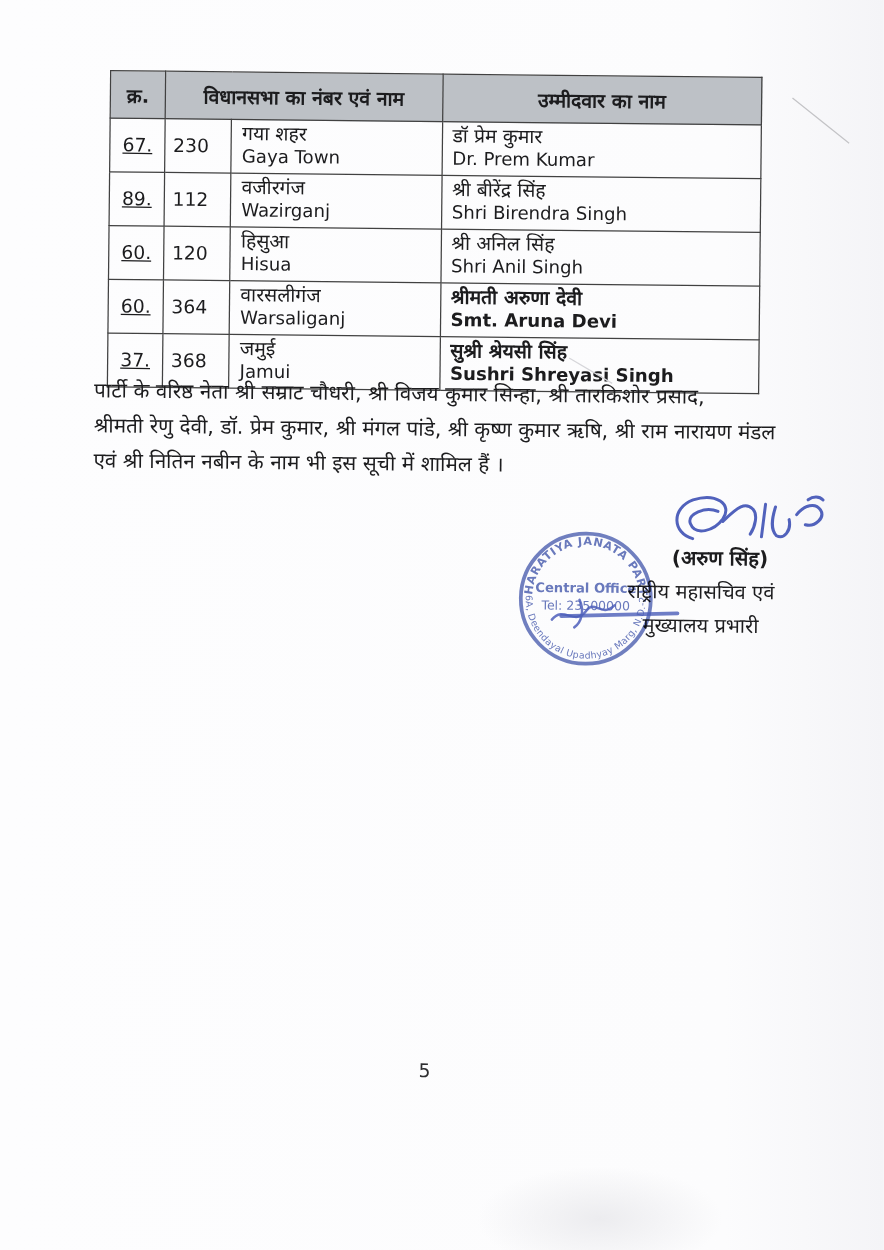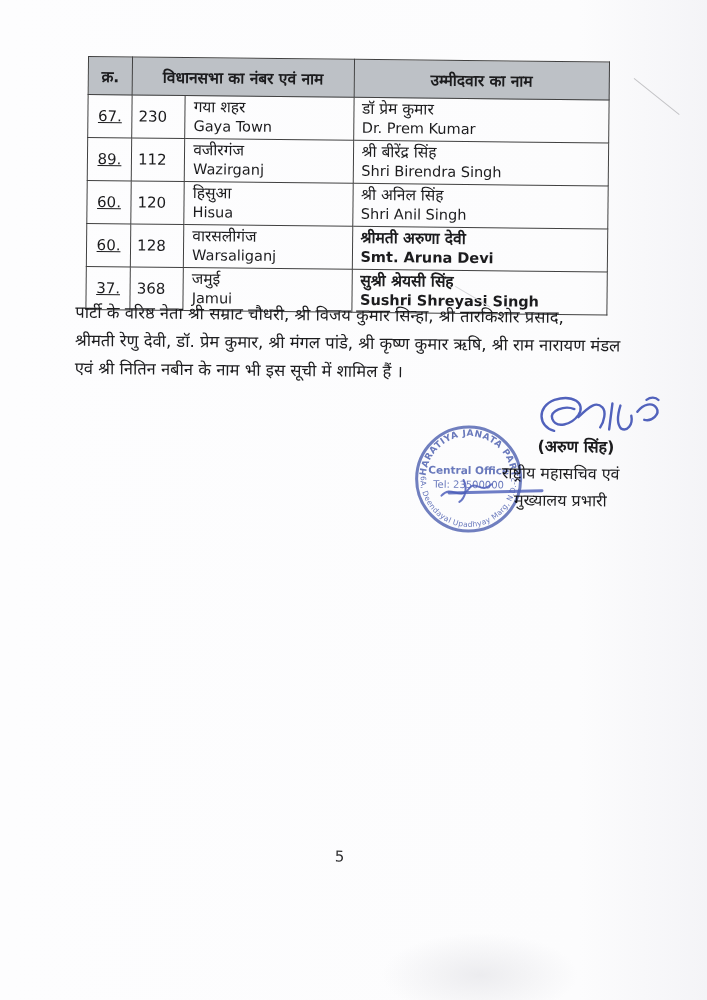--- a/index.html
+++ b/index.html
@@ -105,21 +105,21 @@
         <div class="hi">हिसुआ</div>
         <div class="en">Hisua</div>
       </td>
       <td class="cand">
         <div class="hi">श्री अनिल सिंह</div>
         <div class="en">Shri Anil Singh</div>
       </td>
     </tr>
     <tr class="boldrow">
       <td class="serial">60.</td>
-      <td class="num">128</td>
+      <td class="num">364</td>
       <td class="name">
         <div class="hi" style="font-weight:normal">वारसलीगंज</div>
         <div class="en" style="font-weight:normal">Warsaliganj</div>
       </td>
       <td class="cand">
         <div class="hi">श्रीमती अरुणा देवी</div>
         <div class="en">Smt. Aruna Devi</div>
       </td>
     </tr>
     <tr class="boldrow">

